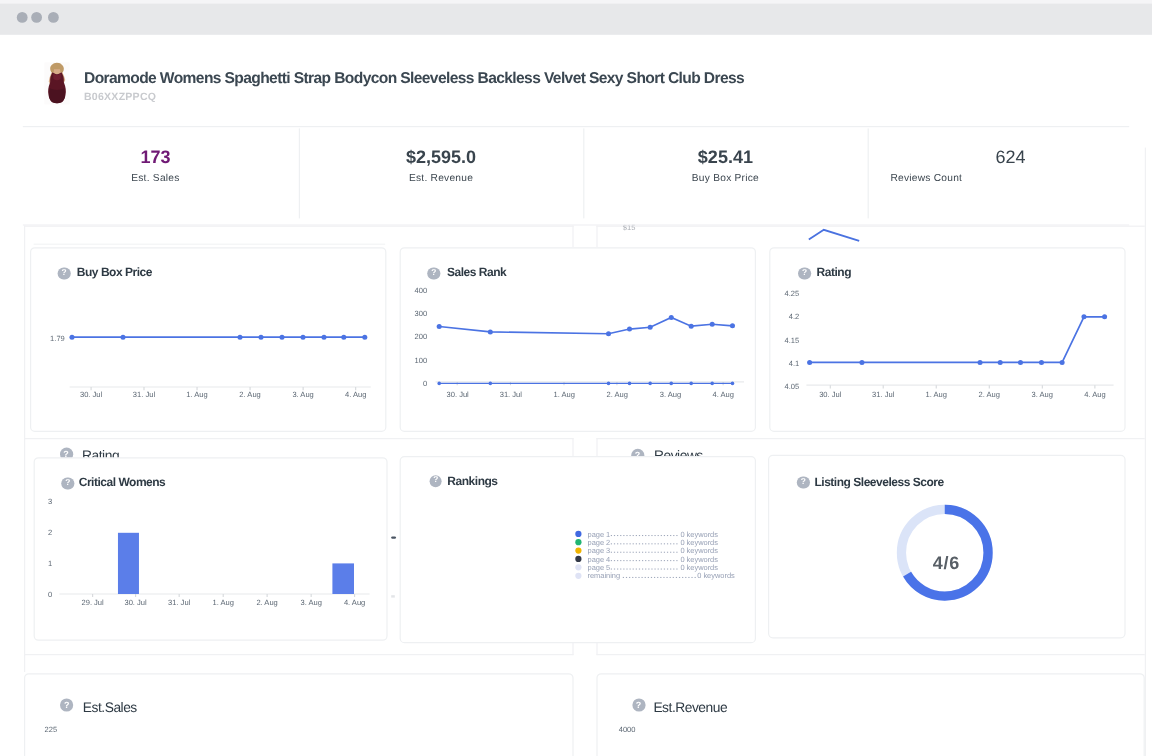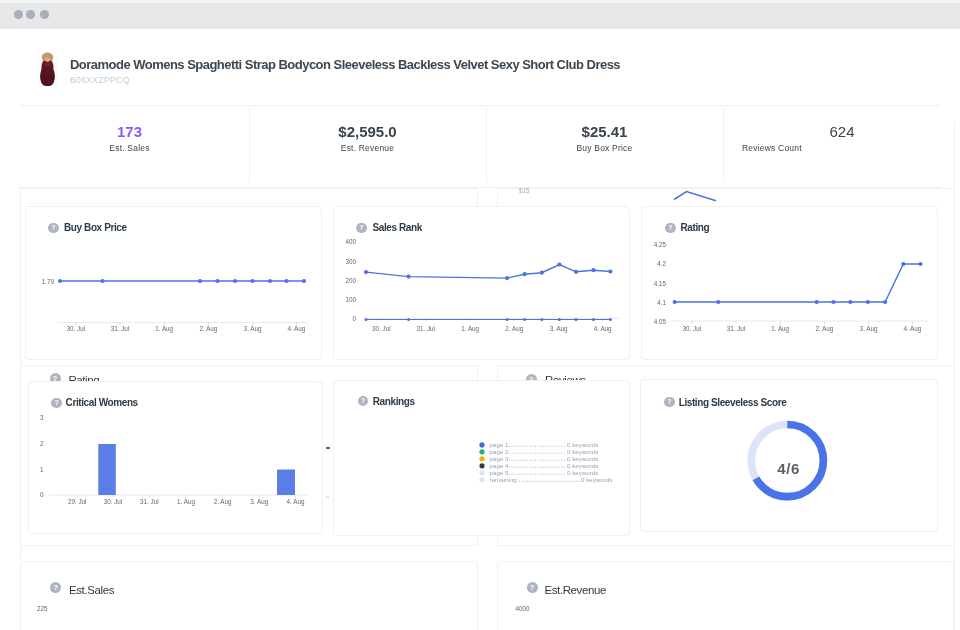--- a/index.html
+++ b/index.html
@@ -277,28 +277,28 @@
     <rect x="0" y="0" width="21" height="35" fill="#fcfbfb"></rect>
     <path d="M5.6,8 Q3.8,4.5 6,2.2 Q8,0.3 10.6,0.4 Q13.2,0.3 15,2.3 Q17.2,4.6 15.4,8.2 L13.6,9.6 L7.4,9.6 Z" fill="#bf9a66"></path>
     <path d="M8,5.8 L13,5.8 L13.6,9.8 L7.5,9.8 Z" fill="#d8ab88"></path>
     <path d="M5.9,8.6 L8,7.9 L6.6,15 Q6,18.5 5.4,19.5 L3.6,16 Q4.2,12 5.9,8.6 Z" fill="#d8ab88"></path>
     <path d="M15.1,8.6 L13,7.9 L14.2,14.2 Q14.8,17 15.6,18 L17.4,14.6 Q16.4,11 15.1,8.6 Z" fill="#d8ab88"></path>
     <path d="M6.8,8.2 L8.1,9 Q10.5,10.6 12.9,9 L14.2,8.2 Q16.6,11.8 16.2,16.5 Q18.6,22.5 17.6,27 Q17,31.5 14.4,33.2 Q10.5,34.8 6.6,33.2 Q4,31.5 3.4,27 Q2.4,22.5 4.8,16.5 Q4.4,11.8 6.8,8.2 Z" fill="#5a1524"></path>
     <path d="M7.2,9 Q10.5,11.6 13.8,9 L13.4,13.8 Q10.5,15.8 7.6,13.8 Z" fill="#701d30"></path>
     <path d="M4.4,21.5 Q10.5,24.5 16.6,21.5 L17.2,27.5 Q16.8,31.5 14.2,33.2 Q10.5,34.8 6.8,33.2 Q4.2,31.5 3.8,27.5 Z" fill="#4b1220"></path>
   </svg>
   <div class="abs" style="left:70px; top:57px; font-size:13px; font-weight:bold; color:#3b4751; letter-spacing:-0.52px; white-space:nowrap;">Doramode Womens Spaghetti Strap Bodycon Sleeveless Backless Velvet Sexy Short Club Dress</div>
-  <div class="abs" style="left:70px; top:75px; font-size:8.8px; font-weight:normal; color:#c8cace; letter-spacing:0.2px;">B06XXZPPCQ</div>
+  <div class="abs" style="left:70px; top:75px; font-size:8.8px; font-weight:bold; color:#c8cace; letter-spacing:0.2px;">B06XXZPPCQ</div>
   <div class="hline" style="left:19px; top:104.5px; width:922px; background:#eef0f2;"></div>
 
   <div class="vline" style="left:249px; top:107px; height:75px; background:#eef0f2;"></div>
   <div class="vline" style="left:486px; top:107px; height:75px; background:#eef0f2;"></div>
   <div class="vline" style="left:723px; top:107px; height:75px; background:#eef0f2;"></div>
 
-  <div class="abs" style="left:29.5px; top:122.5px; width:200px; text-align:center; font-size:15px; font-weight:bold; color:#8b5cf6;">173</div>
+  <div class="abs" style="left:29.5px; top:122.5px; width:200px; text-align:center; font-size:15px; font-weight:bold; color:#701a75;">173</div>
   <div class="abs" style="left:29.5px; top:142.5px; width:200px; text-align:center; font-size:8.5px; color:#3c464f; letter-spacing:0.2px;">Est. Sales</div>
   <div class="abs" style="left:267.5px; top:122.5px; width:200px; text-align:center; font-size:15px; font-weight:bold; color:#39444d;">$2,595.0</div>
   <div class="abs" style="left:267.5px; top:142.5px; width:200px; text-align:center; font-size:8.5px; color:#3c464f; letter-spacing:0.2px;">Est. Revenue</div>
   <div class="abs" style="left:504.5px; top:122.5px; width:200px; text-align:center; font-size:15px; font-weight:bold; color:#39444d;">$25.41</div>
   <div class="abs" style="left:504.5px; top:142.5px; width:200px; text-align:center; font-size:8.5px; color:#3c464f; letter-spacing:0.2px;">Buy Box Price</div>
   <div class="abs" style="left:742px; top:122.5px; width:200px; text-align:center; font-size:15px; font-weight:normal; color:#39444d;">624</div>
   <div class="abs" style="left:742px; top:142.5px; width:200px; font-size:8.5px; color:#3c464f; letter-spacing:0.2px;">Reviews Count</div>
 
   <div class="abs" style="left:0; top:0; width:960px; height:29px; background:#e7e8ea;">
     <div style="position:absolute; left:0; top:0; width:960px; height:2.5px; background:#f5f5f7;"></div>

